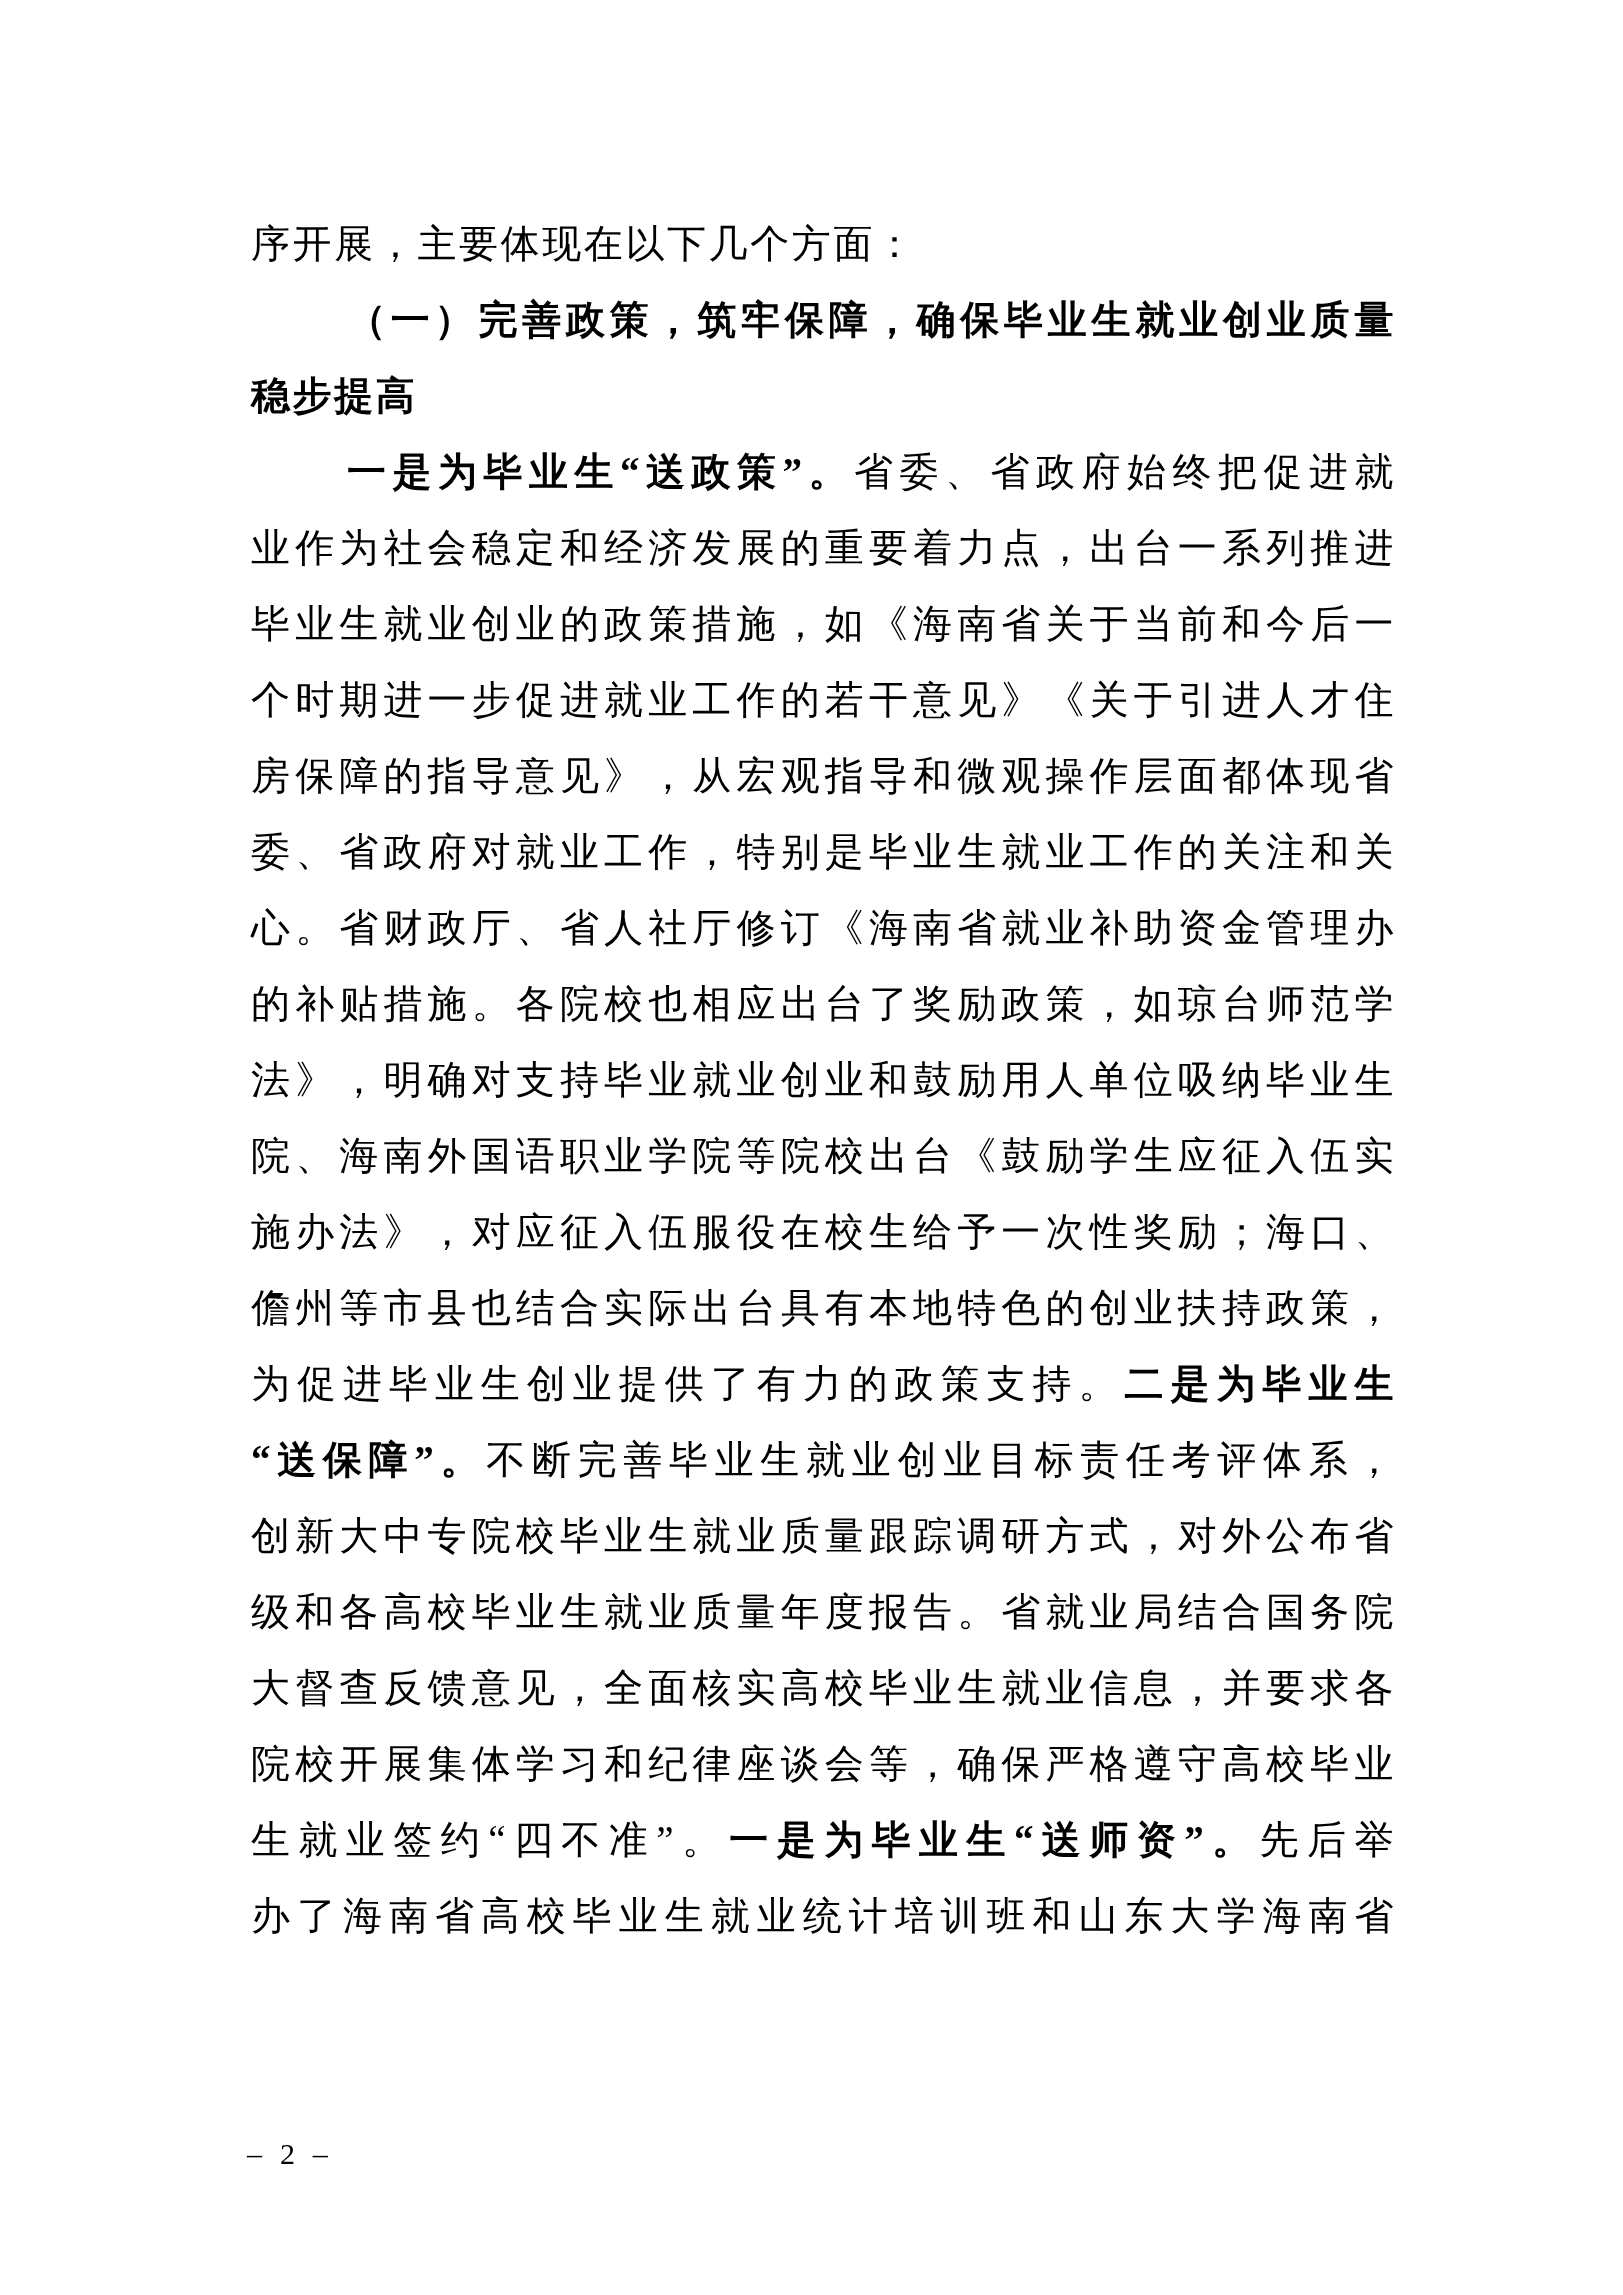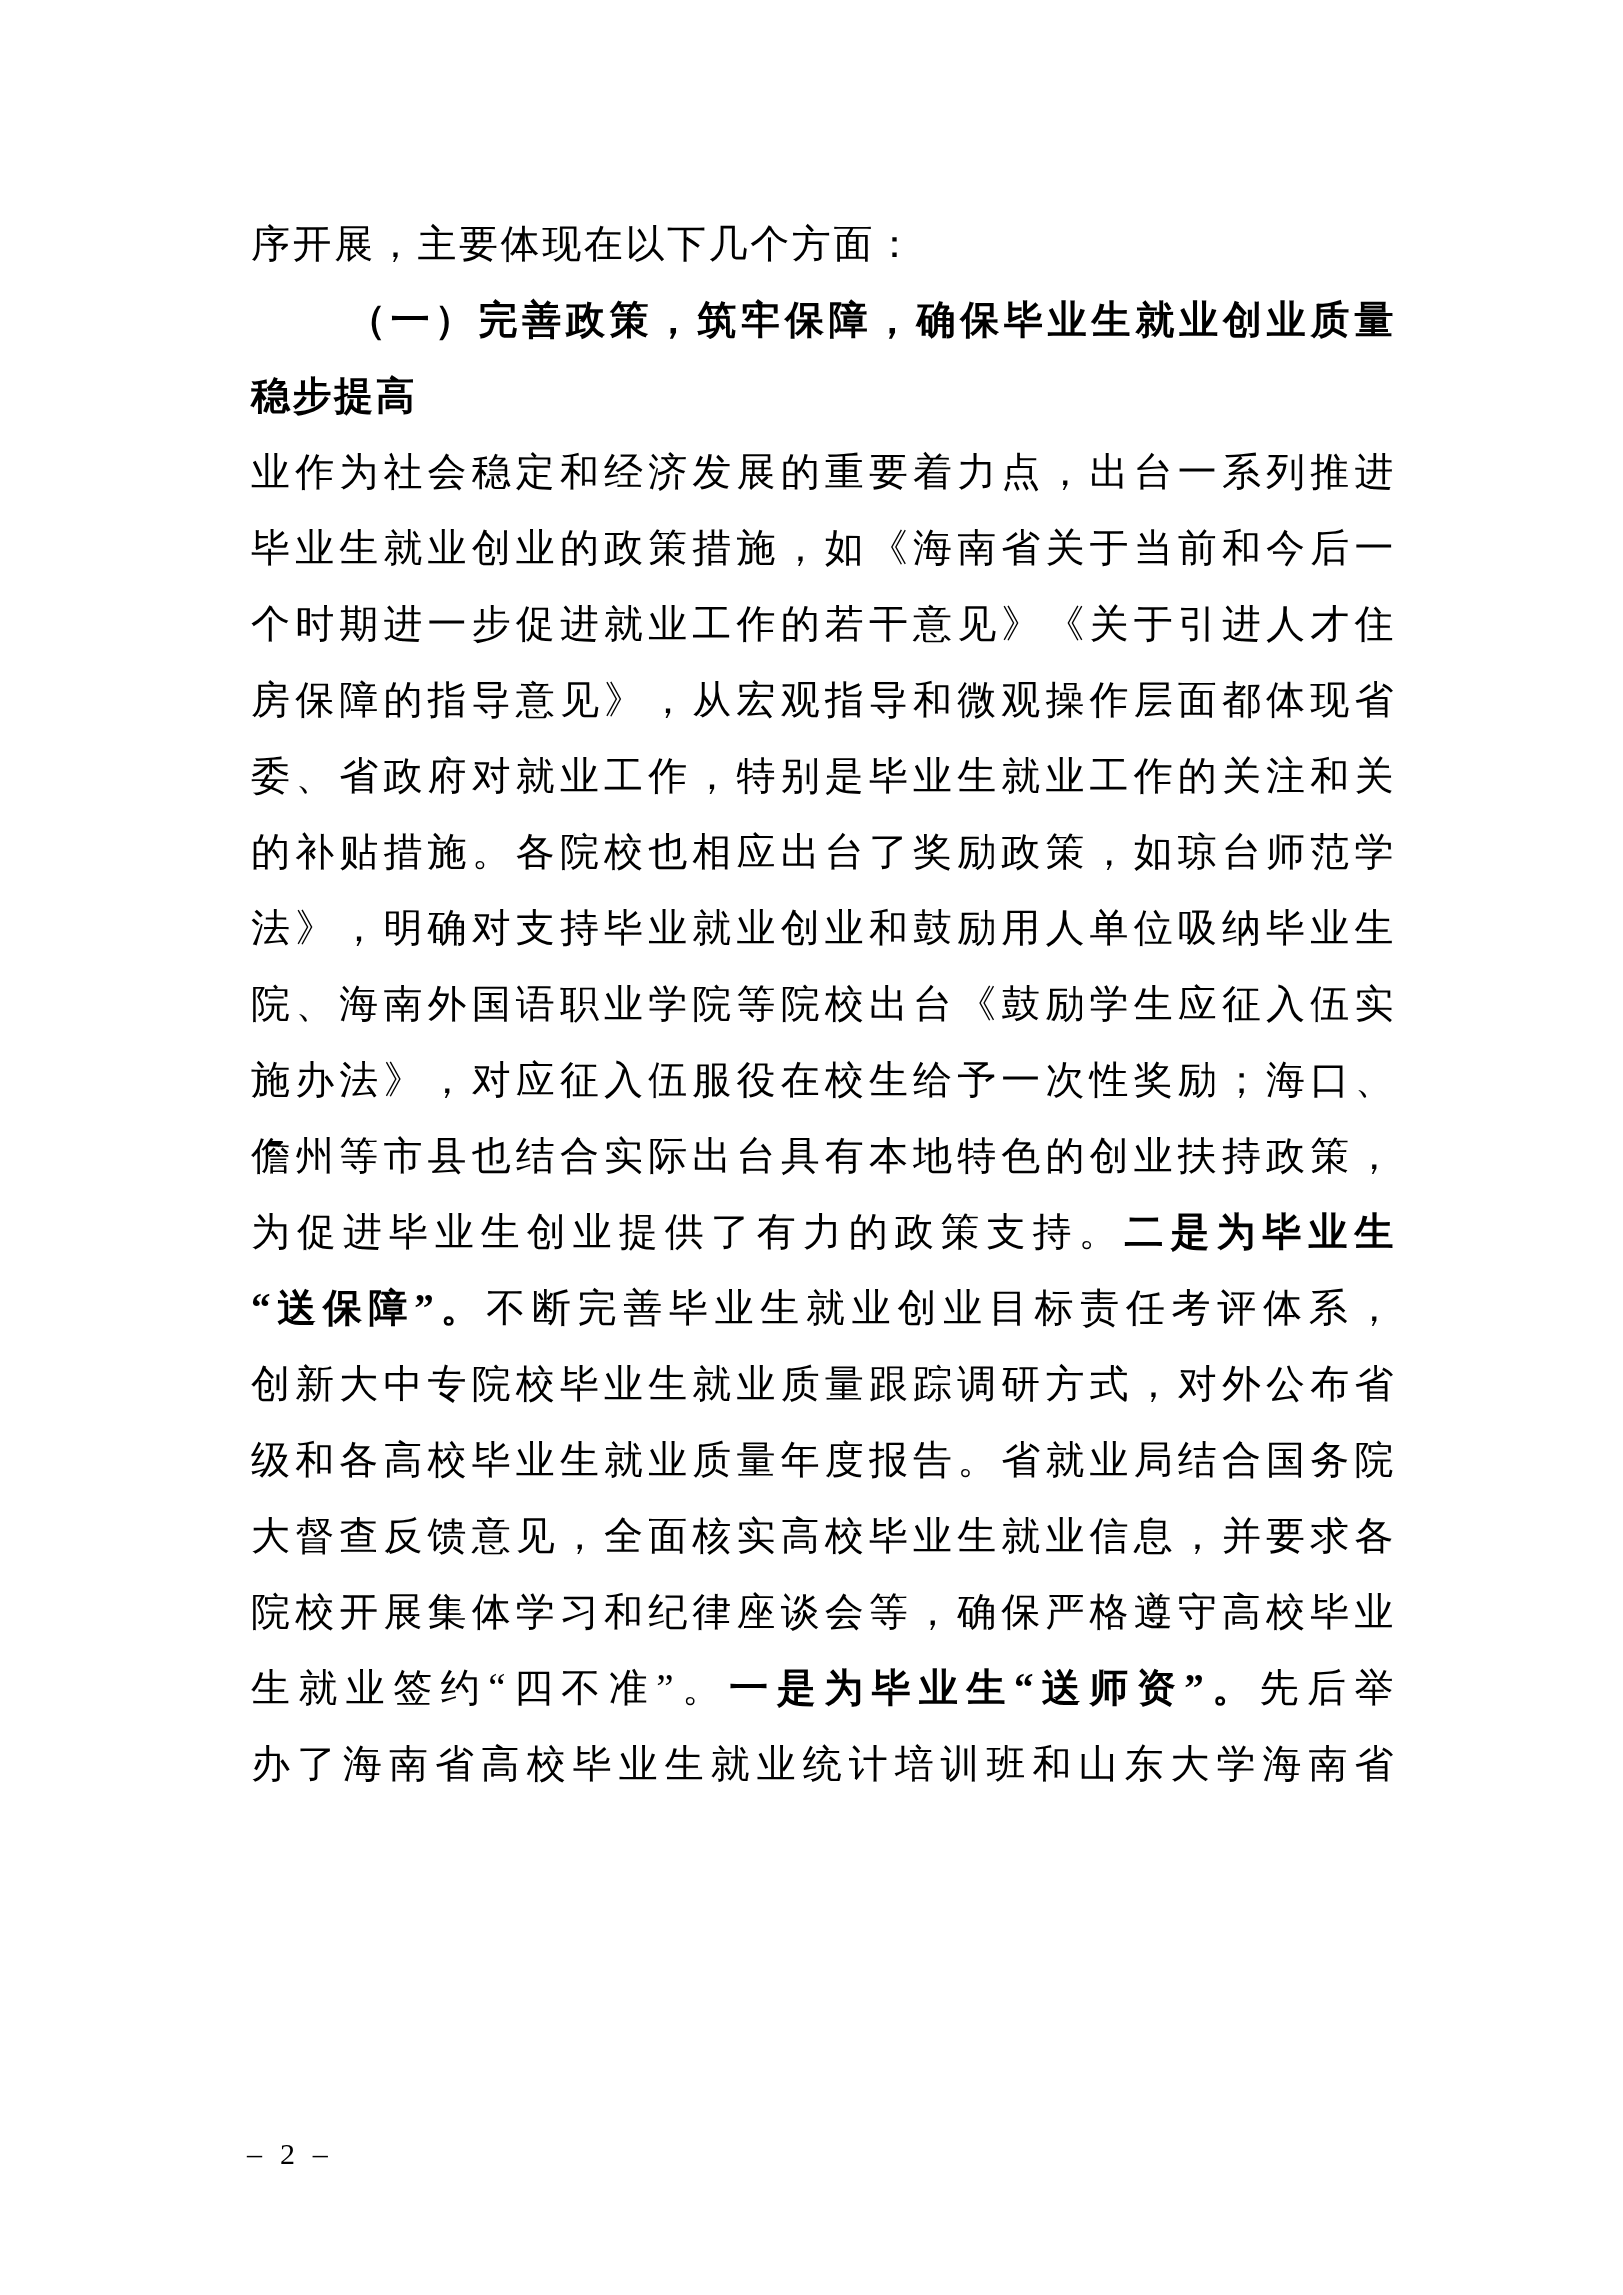--- a/index.html
+++ b/index.html
@@ -44,25 +44,27 @@
   }
 </style>
 </head>
 <body>
 
 <div class="page">
   <div class="text-block">
     <div class="line short"><span>序开展，主要体现在以下几个方面：</span></div>
     <div class="line indent"><span class="b">（一）完善政策，筑牢保障，确保毕业生就业创业质量</span></div>
     <div class="line short"><span class="b">稳步提高</span></div>
+    <div class="line indent"><span class="b">一是为毕业生“送政策”。</span><span>省委、省政府始终把促进就</span></div>
     <div class="line"><span>业作为社会稳定和经济发展的重要着力点，出台一系列推进</span></div>
     <div class="line"><span>毕业生就业创业的政策措施，如《海南省关于当前和今后一</span></div>
     <div class="line"><span>个时期进一步促进就业工作的若干意见》《关于引进人才住</span></div>
     <div class="line"><span>房保障的指导意见》，从宏观指导和微观操作层面都体现省</span></div>
     <div class="line"><span>委、省政府对就业工作，特别是毕业生就业工作的关注和关</span></div>
+    <div class="line"><span>心。省财政厅、省人社厅修订《海南省就业补助资金管理办</span></div>
     <div class="line"><span>的补贴措施。各院校也相应出台了奖励政策，如琼台师范学</span></div>
     <div class="line"><span>法》，明确对支持毕业就业创业和鼓励用人单位吸纳毕业生</span></div>
     <div class="line"><span>院、海南外国语职业学院等院校出台《鼓励学生应征入伍实</span></div>
     <div class="line"><span>施办法》，对应征入伍服役在校生给予一次性奖励；海口、</span></div>
     <div class="line"><span>儋州等市县也结合实际出台具有本地特色的创业扶持政策，</span></div>
     <div class="line"><span>为促进毕业生创业提供了有力的政策支持。</span><span class="b">二是为毕业生</span></div>
     <div class="line"><span class="b">“送保障”。</span><span>不断完善毕业生就业创业目标责任考评体系，</span></div>
     <div class="line"><span>创新大中专院校毕业生就业质量跟踪调研方式，对外公布省</span></div>
     <div class="line"><span>级和各高校毕业生就业质量年度报告。省就业局结合国务院</span></div>
     <div class="line"><span>大督查反馈意见，全面核实高校毕业生就业信息，并要求各</span></div>

